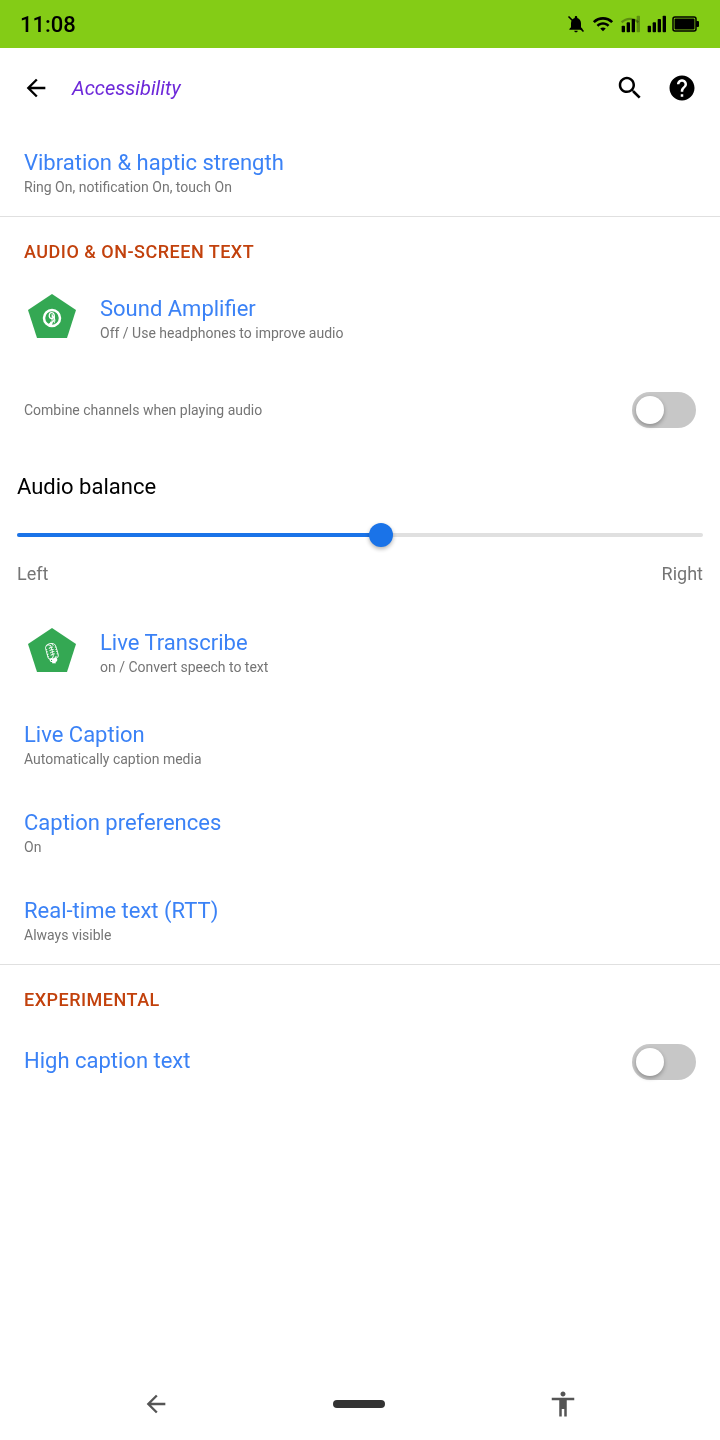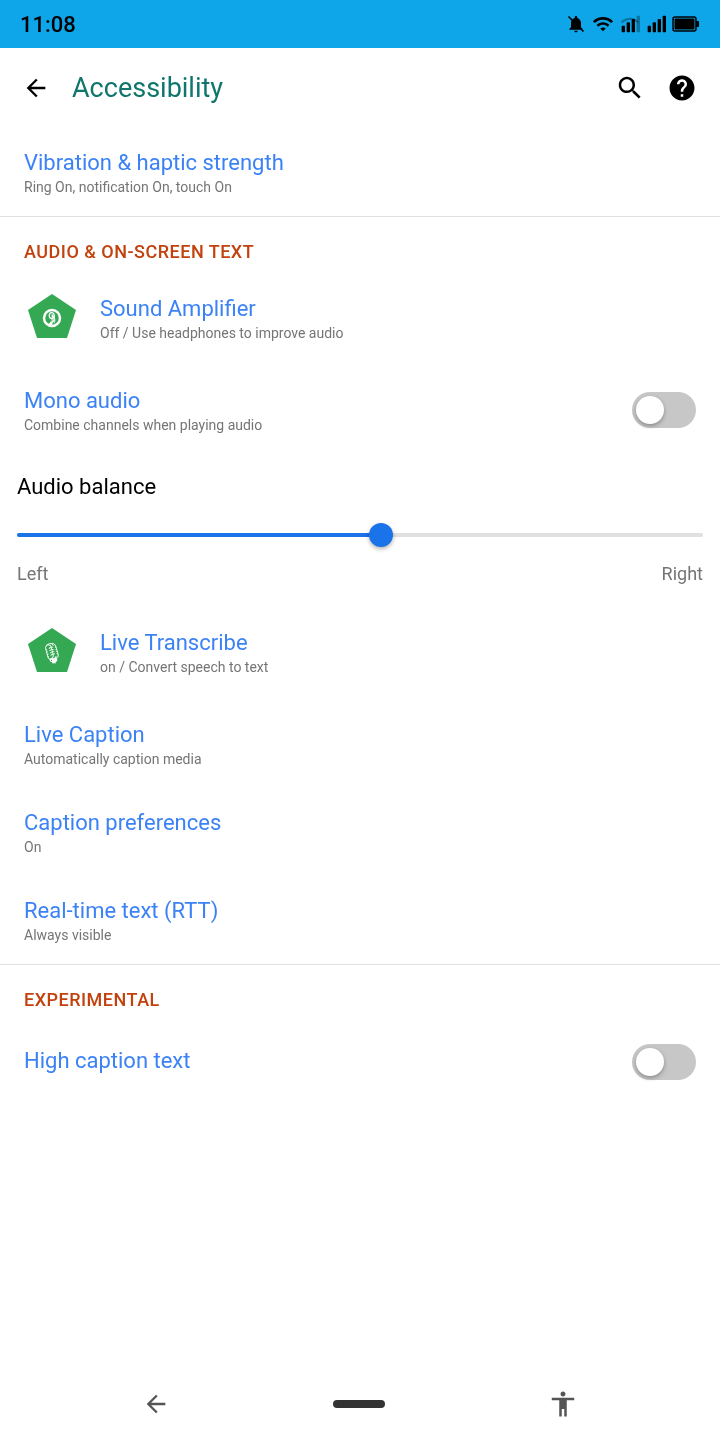--- a/index.html
+++ b/index.html
@@ -8,21 +8,21 @@
       height: 1440px;
       background: #ffffff;
       font-family: 'Roboto', Arial, sans-serif;
       overflow: hidden;
       position: relative;
     }
 
     
     .status-bar {
       height: 48px;
-      background: #0ea5e9;
+      background: #84cc16;
       display: flex;
       align-items: center;
       justify-content: space-between;
       padding: 12px 20px;
     }
     .status-time {
       font-size: 22px;
       font-weight: 500;
       color: #000;
     }
@@ -44,23 +44,24 @@
     .app-bar-back {
       width: 40px;
       height: 40px;
       display: flex;
       align-items: center;
       justify-content: center;
       cursor: pointer;
     }
     .app-bar-title {
       flex: 1;
-      font-size: 27px;
+      font-size: 20px;
       font-weight: 400;
-      color: #0f766e;
+      color: #6d28d9;
+      font-style: italic;
     }
     .app-bar-actions {
       display: flex;
       align-items: center;
       gap: 8px;
     }
     .app-bar-icon-btn {
       width: 44px;
       height: 44px;
       border-radius: 50%;
@@ -319,21 +320,20 @@
       </svg>
     </div>
     <div class="setting-text">
       <div class="setting-title">Sound Amplifier</div>
       <div class="setting-subtitle">Off / Use headphones to improve audio</div>
     </div>
   </div>
 
   <div class="setting-item">
     <div class="setting-text">
-      <div class="setting-title">Mono audio</div>
       <div class="setting-subtitle">Combine channels when playing audio</div>
     </div>
     <div class="setting-toggle">
       <div class="toggle toggle-off">
         <div class="toggle-thumb"></div>
       </div>
     </div>
   </div>
 
   <div class="audio-balance-section">

